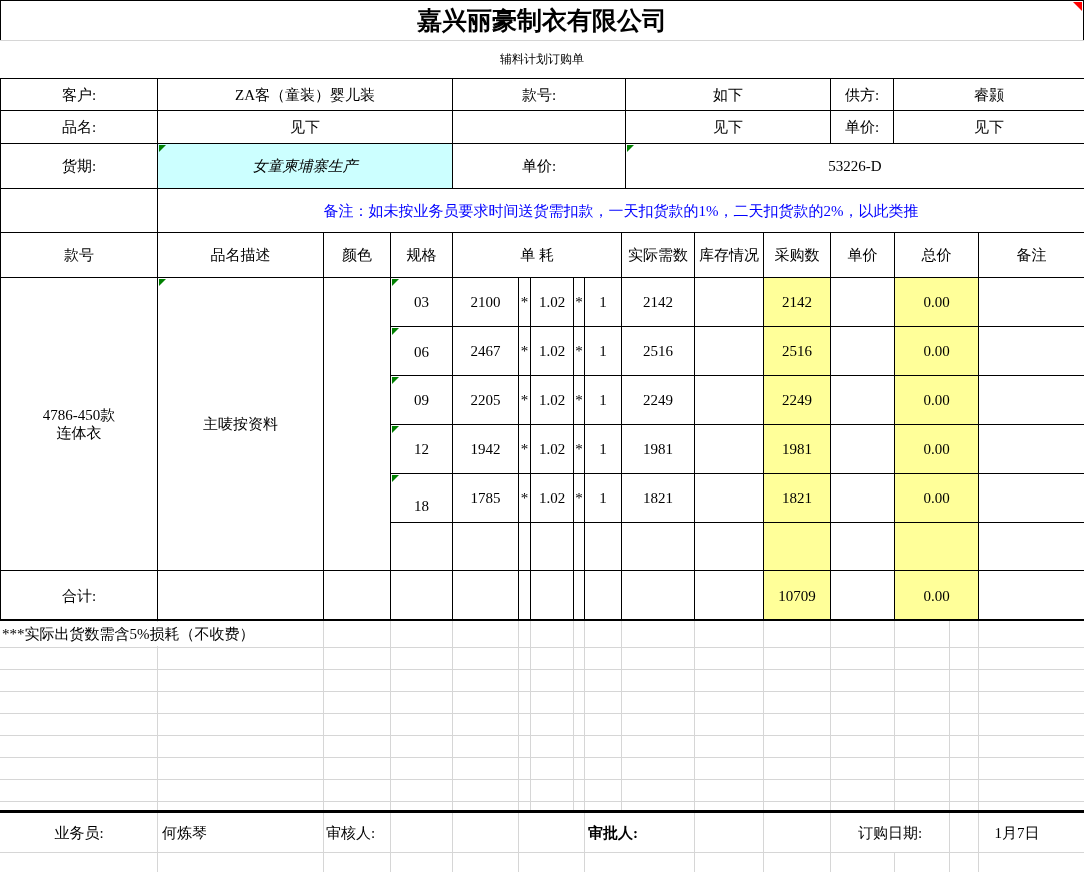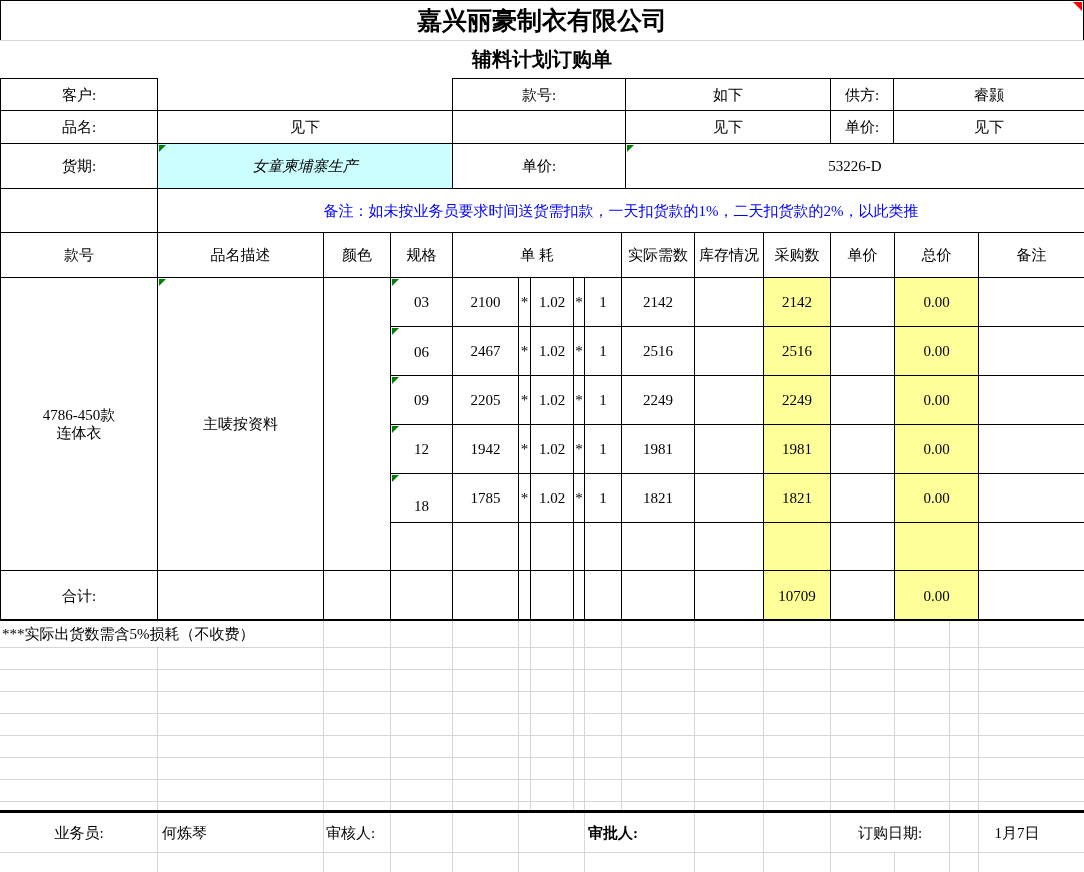--- a/index.html
+++ b/index.html
@@ -14,38 +14,39 @@
   .gt{position:absolute;left:1px;top:1px;width:0;height:0;
       border-top:7px solid var(--flag-green,#008000);border-right:7px solid transparent;}
   .rt{position:absolute;right:1px;top:1px;width:0;height:0;
       border-top:9px solid var(--flag-red,#ff0000);border-left:9px solid transparent;}
   .gl{position:absolute;background:#d6d6d6;}
   .bl{position:absolute;background:#000;}
   .title{position:absolute;left:0;top:0;width:1084px;height:40px;box-sizing:border-box;
          border:1px solid #000;border-bottom:none;display:flex;align-items:center;justify-content:center;
          font-weight:bold;font-size:25px;}
   .subtitle{position:absolute;left:0;top:40px;width:1084px;height:38px;display:flex;
-            align-items:center;justify-content:center;font-weight:bold;font-size:20px;}
+            align-items:center;justify-content:center;font-weight:normal;font-size:12px;}
   .txt{position:absolute;font-size:15px;line-height:24px;background:#fff;}
   .sigtxt{position:absolute;top:0;height:40px;display:flex;align-items:center;font-size:15px;}
   .sigtxt span{background:#fff;padding:0 2px;}
 </style>
 </head>
 <body>
 
 <div id="sheet">
 
   <div class="title">
     <span>嘉兴丽豪制衣有限公司</span>
     <i class="rt"></i>
   </div>
   <div class="gl" style="left:0;top:40px;width:1084px;height:1px"></div>
   <div class="subtitle">辅料计划订购单</div>
 
   <div class="c" style="left:0;top:78px;width:158px;height:33px">客户:</div>
+  <div class="c" style="left:157px;top:78px;width:296px;height:33px">ZA客（童装）婴儿装</div>
   <div class="c" style="left:452px;top:78px;width:174px;height:33px">款号:</div>
   <div class="c" style="left:625px;top:78px;width:206px;height:33px">如下</div>
   <div class="c" style="left:830px;top:78px;width:64px;height:33px">供方:</div>
   <div class="c" style="left:893px;top:78px;width:192px;height:33px">睿颢</div>
 
   <div class="c" style="left:0;top:110px;width:158px;height:34px">品名:</div>
   <div class="c" style="left:157px;top:110px;width:296px;height:34px">见下</div>
   <div class="c" style="left:625px;top:110px;width:206px;height:34px">见下</div>
   <div class="c" style="left:830px;top:110px;width:64px;height:34px">单价:</div>
   <div class="c" style="left:893px;top:110px;width:192px;height:34px">见下</div>

